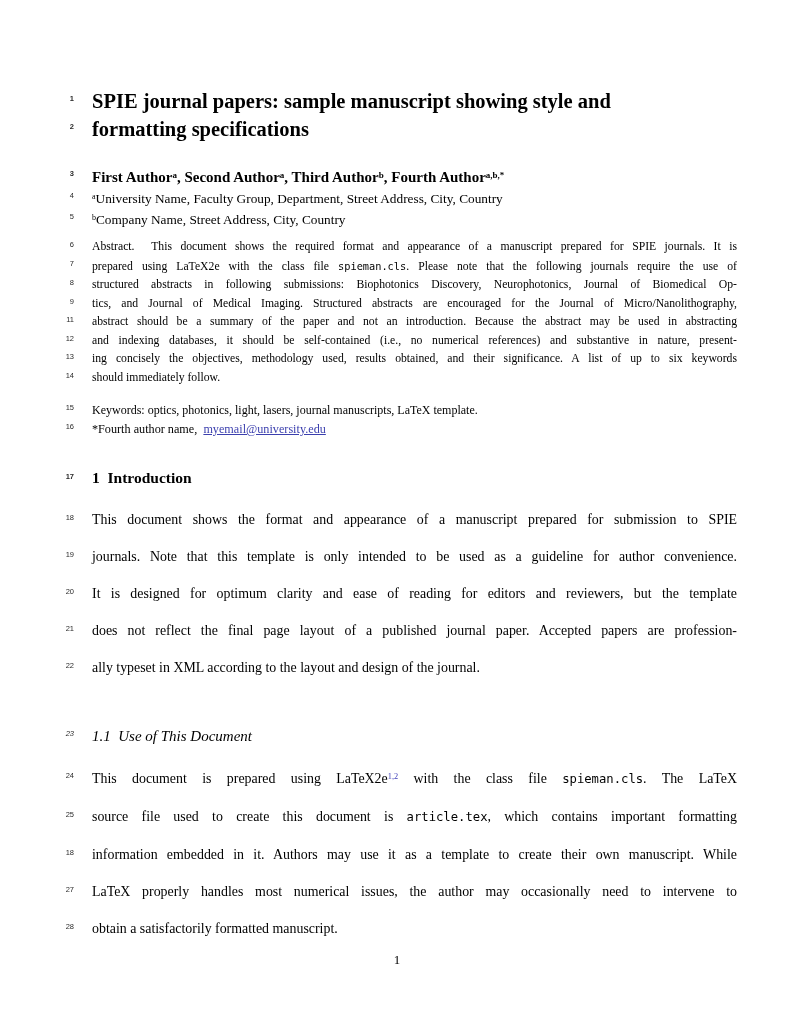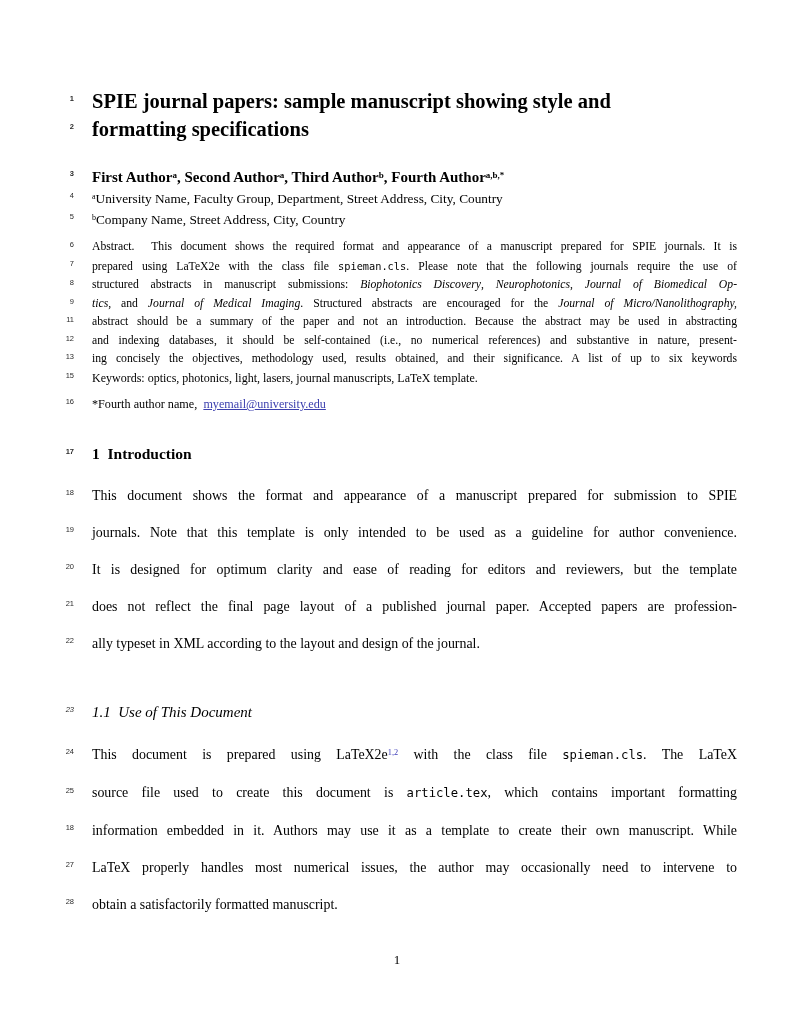--- a/index.html
+++ b/index.html
@@ -44,36 +44,36 @@
 
   
   .b-title            { margin-top: 87px; font-size: 20.5px; font-weight: bold; }
   .b-title .line      { line-height: 28px; }
   .b-authors          { margin-top: 22px; font-size: 15px; font-weight: bold; }
   .b-authors .line    { line-height: 20px; }
   .b-affiliations     { font-size: 13.3px; }
   .b-affiliations .line { line-height: 19px; }
   .b-abstract         { margin-top: 10px; font-size: 11.7px; }
   .b-abstract .line   { line-height: 18.5px; }
-  .b-keywords         { margin-top: 0; font-size: 12px; }
+  .b-keywords         { margin-top: 14px; font-size: 12px; }
   .b-keywords .line   { line-height: 18.5px; }
-  .b-note             { margin-top: 8px; font-size: 12.2px; }
+  .b-note             { font-size: 12.2px; }
   .b-note .line       { line-height: 18.5px; }
   .b-section_heading  { margin-top: 29px; font-size: 15.5px; font-weight: bold; }
   .b-section_heading .line { line-height: 21px; }
   .b-paragraph_a      { margin-top: 13px; font-size: 13.9px; }
   .b-paragraph_a .line { line-height: 37px; }
   .b-subsection_heading { margin-top: 30px; font-size: 15px; font-style: italic; }
   .b-subsection_heading .line { line-height: 20px; margin-top: 40px; }
   .b-paragraph_b      { margin-top: 12px; font-size: 13.9px; }
   .b-paragraph_b .line { line-height: 37px; }
 
   
   .seg-bold   { font-weight: normal; }
-  .seg-italic { font-style: italic; }
+  .seg-italic { }
   .seg-mono   { font-family: "DejaVu Sans Mono", monospace; font-size: 0.88em; }
   .seg-sup    { font-size: 0.6em; vertical-align: 0.45em; }
   .seg-cite   { font-size: 0.6em; vertical-align: 0.5em; color: var(--cite); cursor: pointer; }
   .seg-link   { color: var(--link); text-decoration: underline; text-decoration-color: var(--link); cursor: pointer; }
 
   #folio {
     position: absolute;
     left: 0; top: 952px;
     width: 794px;
     text-align: center;
@@ -115,37 +115,41 @@
         <div class="line just">
           <span class="num">6</span>
           <span class="txt"><span class="seg-bold">Abstract.</span><span class="seg-plain">&nbsp; This document shows the required format and appearance of a manuscript prepared for SPIE journals. It is</span></span>
         </div>
         <div class="line just">
           <span class="num">7</span>
           <span class="txt"><span class="seg-plain">prepared using LaTeX2e with the class file </span><span class="seg-mono">spieman.cls</span><span class="seg-plain">. Please note that the following journals require the use of</span></span>
         </div>
         <div class="line just">
           <span class="num">8</span>
-          <span class="txt"><span class="seg-plain">structured abstracts in manuscript submissions: </span><span class="seg-italic">Biophotonics Discovery</span><span class="seg-plain">, </span><span class="seg-italic">Neurophotonics</span><span class="seg-plain">, </span><span class="seg-italic">Journal of Biomedical Op-</span></span>
+          <span class="txt"><span class="seg-plain">structured abstracts in following submissions: </span><span class="seg-italic">Biophotonics Discovery</span><span class="seg-plain">, </span><span class="seg-italic">Neurophotonics</span><span class="seg-plain">, </span><span class="seg-italic">Journal of Biomedical Op-</span></span>
         </div>
         <div class="line just">
           <span class="num">9</span>
           <span class="txt"><span class="seg-italic">tics</span><span class="seg-plain">, and </span><span class="seg-italic">Journal of Medical Imaging</span><span class="seg-plain">. Structured abstracts are encouraged for the </span><span class="seg-italic">Journal of Micro/Nanolithography,</span></span>
         </div>
         <div class="line just">
           <span class="num">11</span>
           <span class="txt"><span class="seg-plain">abstract should be a summary of the paper and not an introduction. Because the abstract may be used in abstracting</span></span>
         </div>
         <div class="line just">
           <span class="num">12</span>
           <span class="txt"><span class="seg-plain">and indexing databases, it should be self-contained (i.e., no numerical references) and substantive in nature, present-</span></span>
         </div>
         <div class="line just">
           <span class="num">13</span>
           <span class="txt"><span class="seg-plain">ing concisely the objectives, methodology used, results obtained, and their significance. A list of up to six keywords</span></span>
+        </div>
+        <div class="line">
+          <span class="num">14</span>
+          <span class="txt"><span class="seg-plain">should immediately follow.</span></span>
         </div>
       </div>
       <div class="blk b-keywords">
         <div class="line">
           <span class="num">15</span>
           <span class="txt"><span class="seg-bold">Keywords:</span><span class="seg-plain"> optics, photonics, light, lasers, journal manuscripts, LaTeX template.</span></span>
         </div>
       </div>
       <div class="blk b-note">
         <div class="line">

